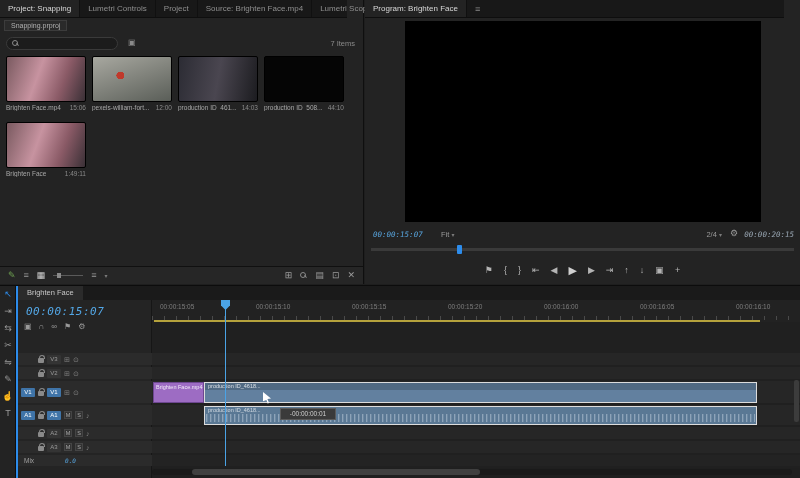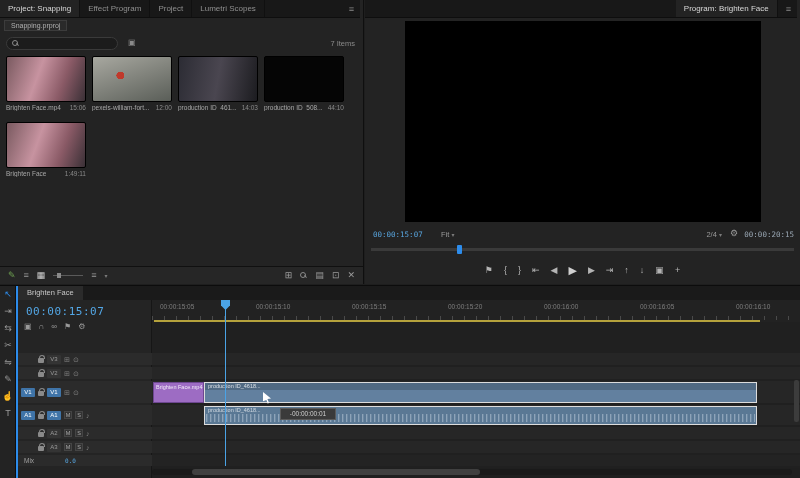--- a/index.html
+++ b/index.html
@@ -1,26 +1,26 @@
 <!DOCTYPE html>
 <html><head>
 <meta charset="utf-8">
 <style>
   * { margin:0; padding:0; box-sizing:border-box; }
   html,body { background:#141414; }
   body { font-family:"Liberation Sans", sans-serif; }
   .app { position:relative; width:800px; height:478px; background:#1e1e1e; overflow:hidden; color:#bbb; }
 
   
-  .tabbar { position:absolute; left:0; top:0; right:3px; height:18px; background:#181818; display:flex; align-items:stretch; border-bottom:1px solid #0e0e0e;justify-content:flex-end; }
+  .tabbar { position:absolute; left:0; top:0; right:16px; height:18px; background:#181818; display:flex; align-items:stretch; border-bottom:1px solid #0e0e0e; }
   .tab { font-size:8px; line-height:18px; padding:0 8px; color:#8f8f8f; border-right:1px solid #101010; white-space:nowrap; }
   .tab.active { background:#232323; color:#d8d8d8; }
   .pmenu { margin-left:auto; font-size:9px; line-height:18px; padding:0 6px; color:#8a8a8a; }
   .ico { color:#9a9a9a; font-size:9px; line-height:1; }
-  .mono { font-family:"DejaVu Sans Mono", monospace; }
+  .mono { font-family:"DejaVu Sans Mono", monospace;font-style:italic; }
 
   .magicon { position:relative; width:7px; height:7px; display:inline-block; }
   .magicon::before { content:""; position:absolute; left:0; top:0; width:4px; height:4px; border:1px solid #8a8a8a; border-radius:50%; }
   .magicon::after { content:""; position:absolute; left:4px; top:4px; width:3px; height:1px; background:#8a8a8a; transform:rotate(45deg); }
 
   .lockicon { position:relative; width:6px; height:5px; display:inline-block; background:#8a8a8a; border-radius:1px; margin-top:3px; }
   .lockicon::before { content:""; position:absolute; left:1px; top:-3px; width:4px; height:3px; border:1px solid #8a8a8a; border-bottom:none; border-radius:3px 3px 0 0; }
 
   
   .project { position:absolute; left:0; top:0; width:364px; height:284px; background:#232323; border-right:1px solid #0f0f0f; }
@@ -123,22 +123,23 @@
   .vthumb { position:absolute; top:58px; height:42px; left:0; right:0; background:#3c3c3c; border-radius:2px; }
 </style>
 </head>
 <body>
 
 <div class="app">
 
   <div class="project">
     <div class="tabbar">
       <div class="tab active">Project: Snapping</div>
-      <div class="tab">Effect Program</div>
+      <div class="tab">Lumetri Controls</div>
       <div class="tab">Project</div>
+      <div class="tab">Source: Brighten Face.mp4</div>
       <div class="tab">Lumetri Scopes</div>
       <div class="pmenu">≡</div>
     </div>
     <div class="proj-sub">Snapping.prproj</div>
 
     <div class="search-row">
       <div class="searchbox">
         <span class="magicon"></span>
         <input placeholder="" style="">
       </div>

